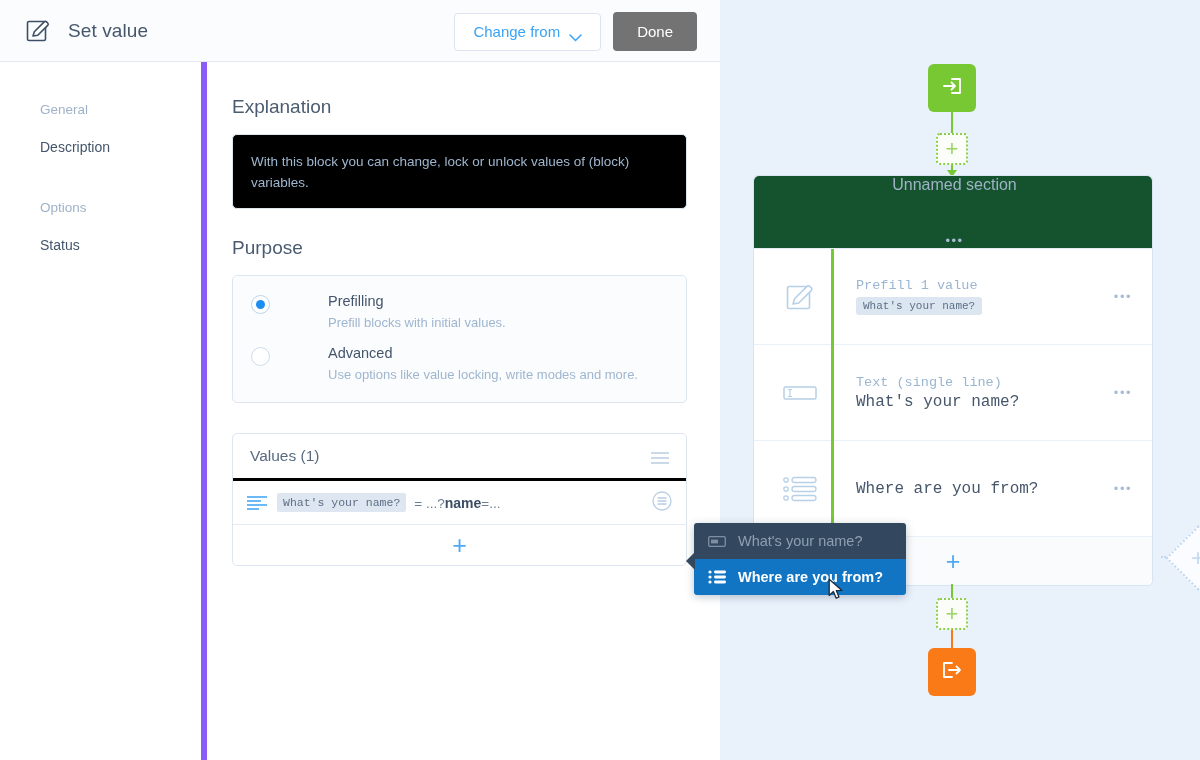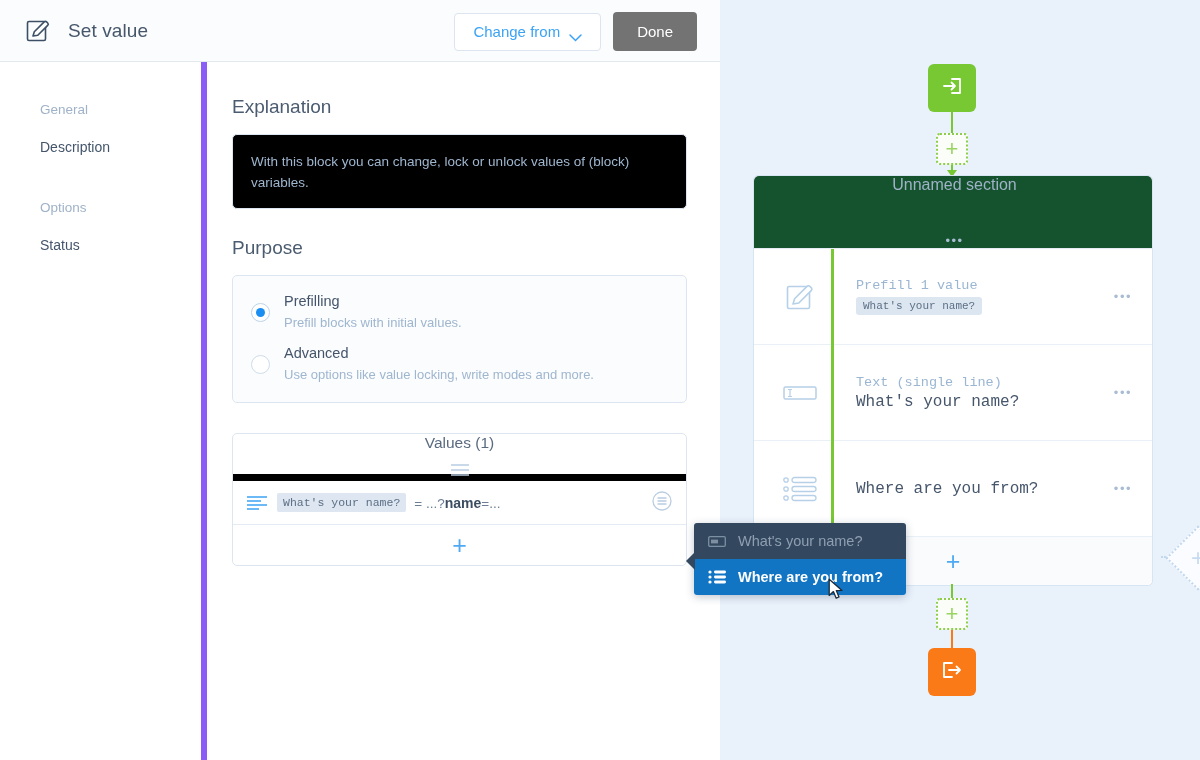--- a/index.html
+++ b/index.html
@@ -80,21 +80,21 @@
     line-height: 21px;
     height: 75px;
   }
   .purpose-wrap { margin-top: 28px; }
   .purpose-box {
     background: #fbfcfe;
     border: 1px solid #dde6f0;
     border-radius: 5px;
     padding: 17px 18px 20px 18px;
   }
-  .radio-row { display: flex; align-items: center; }
+  .radio-row { display: flex; align-items: flex-start; gap: 44px; }
   .radio-row + .radio-row { margin-top: 15px; }
   .radio {
     width: 19px; height: 19px; border-radius: 50%;
     border: 1px solid #cfdcea; background:#fff;
     margin-right: 14px; margin-top: 2px; flex: 0 0 19px;
     display:flex; align-items:center; justify-content:center;
     cursor: pointer;
   }
   .radio.checked { border-color: #bdd4ea; }
   .radio.checked::after { content:""; width: 9px; height: 9px; border-radius:50%; background:#1b8ef2; display:block; }
@@ -104,22 +104,21 @@
   
   .values-card {
     margin-top: 30px;
     background: #ffffff;
     border: 1px solid #dde6f0;
     border-radius: 5px;
   }
   .values-head {
     height: 47px; display:flex; align-items:center; justify-content: space-between;
     padding: 0 17px 0 17px;
-    border-bottom: 7px solid #000000;
-    flex-direction: column;
+    border-bottom: 3px solid #000000;
   }
   .values-title { font-size: 15.5px; color: #5a6b80; }
   .hamburger-lt { width: 18px; height: 12px; display:block; }
   .value-row {
     height: 44px; display: flex; align-items: center;
     padding: 0 14px 0 14px;
     border-bottom: 1px solid #e4ebf3;
   }
   .vr-icon { width: 22px; height: 16px; margin-right: 8px; flex:0 0 22px; display:flex; align-items:center;}
   .chip {

